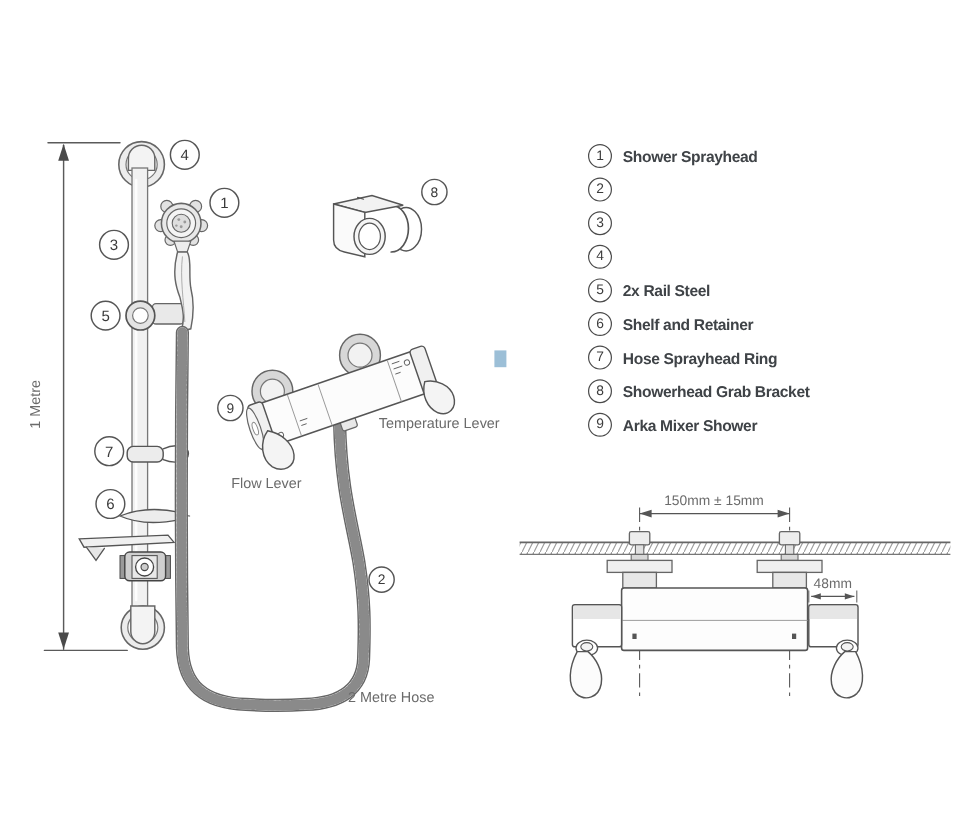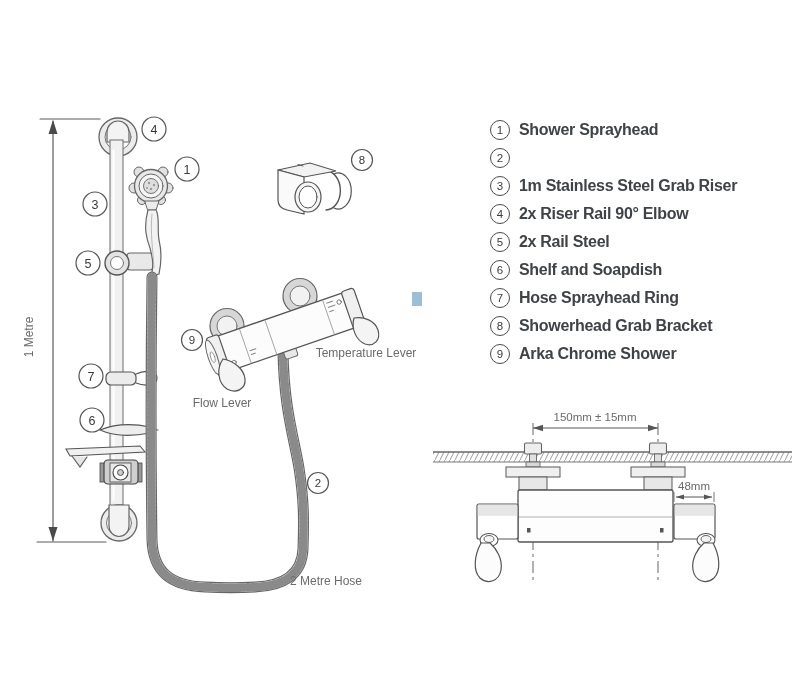--- a/index.html
+++ b/index.html
@@ -6,21 +6,21 @@
   #page{position:relative;width:799px;height:698px;background:#ffffff;overflow:hidden;
         font-family:"Liberation Sans",sans-serif;}
   #kitsvg{position:absolute;left:0;top:0;}
   .lbl{font-family:"Liberation Sans",sans-serif;fill:#6b6b6b;}
   .callout-n{font-family:"Liberation Sans",sans-serif;fill:#3a3a3a;}
   #parts{position:absolute;left:490px;top:120px;display:flex;flex-direction:column;gap:8px;}
   .part-row{display:flex;align-items:center;gap:9px;height:20px;}
   .part-num{width:20px;height:20px;box-sizing:border-box;border:1.4px solid #4a4a4a;border-radius:50%;
             display:flex;align-items:center;justify-content:center;font-size:11.5px;color:#3c3c3c;
             flex:0 0 auto;}
-  .part-label{font-size:16px;font-weight:700;letter-spacing:-0.3px;color:#3f4347;white-space:nowrap;}
+  .part-label{font-size:13px;font-weight:700;letter-spacing:-0.3px;color:#3f4347;white-space:nowrap;}
   #bluesq{position:absolute;left:412px;top:292px;width:10px;height:14px;}
 </style>
 </head>
 <body>
 
 <div id="page">
 
 <svg id="kitsvg" width="799" height="698" viewBox="0 0 799 698">
   <defs>
     <pattern id="hatch" width="5" height="10" patternUnits="userSpaceOnUse">
@@ -260,41 +260,39 @@
 <div id="parts">
   <div class="part-row">
     <span class="part-num">1</span>
     <span class="part-label">Shower Sprayhead</span>
   </div>
   <div class="part-row">
     <span class="part-num">2</span>
   </div>
   <div class="part-row">
     <span class="part-num">3</span>
-    <span class="part-label">1m Stainless Steel Grab Riser</span>
   </div>
   <div class="part-row">
     <span class="part-num">4</span>
-    <span class="part-label">2x Riser Rail 90° Elbow</span>
   </div>
   <div class="part-row">
     <span class="part-num">5</span>
     <span class="part-label">2x Rail Steel</span>
   </div>
   <div class="part-row">
     <span class="part-num">6</span>
-    <span class="part-label">Shelf and Soapdish</span>
+    <span class="part-label">Shelf and Retainer</span>
   </div>
   <div class="part-row">
     <span class="part-num">7</span>
     <span class="part-label">Hose Sprayhead Ring</span>
   </div>
   <div class="part-row">
     <span class="part-num">8</span>
     <span class="part-label">Showerhead Grab Bracket</span>
   </div>
   <div class="part-row">
     <span class="part-num">9</span>
-    <span class="part-label">Arka Chrome Shower</span>
+    <span class="part-label">Arka Mixer Shower</span>
   </div>
 </div>
 
 </div>
 
 </body></html>

